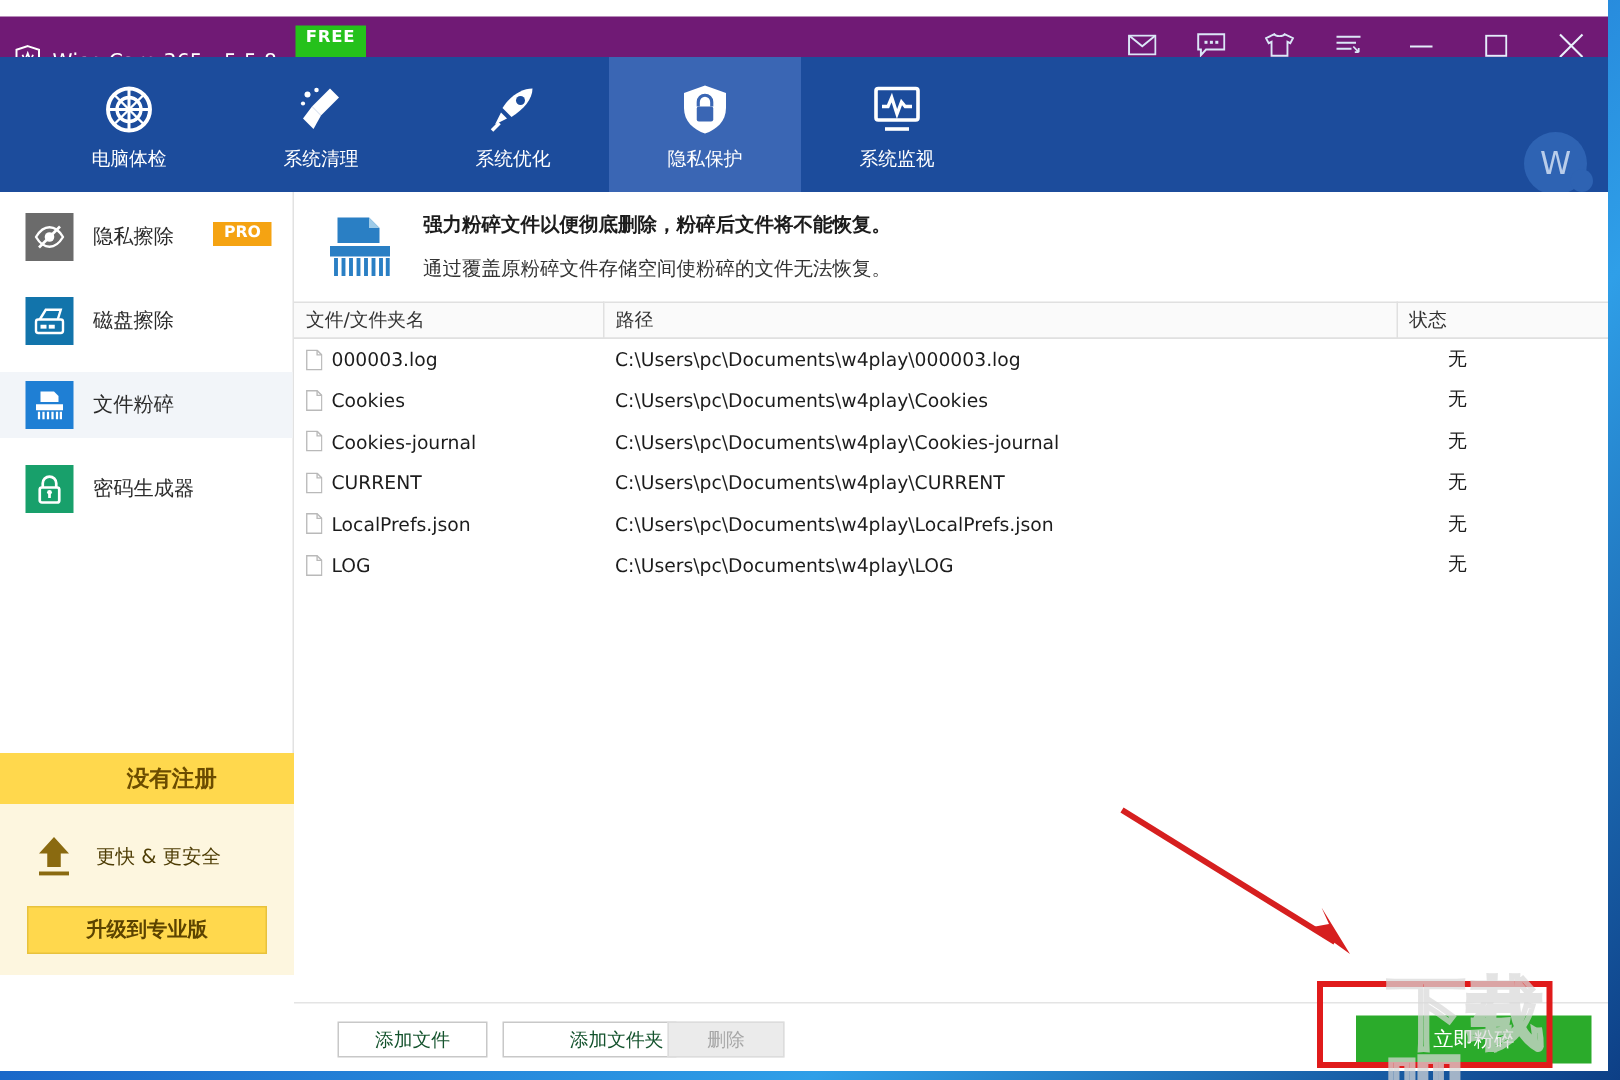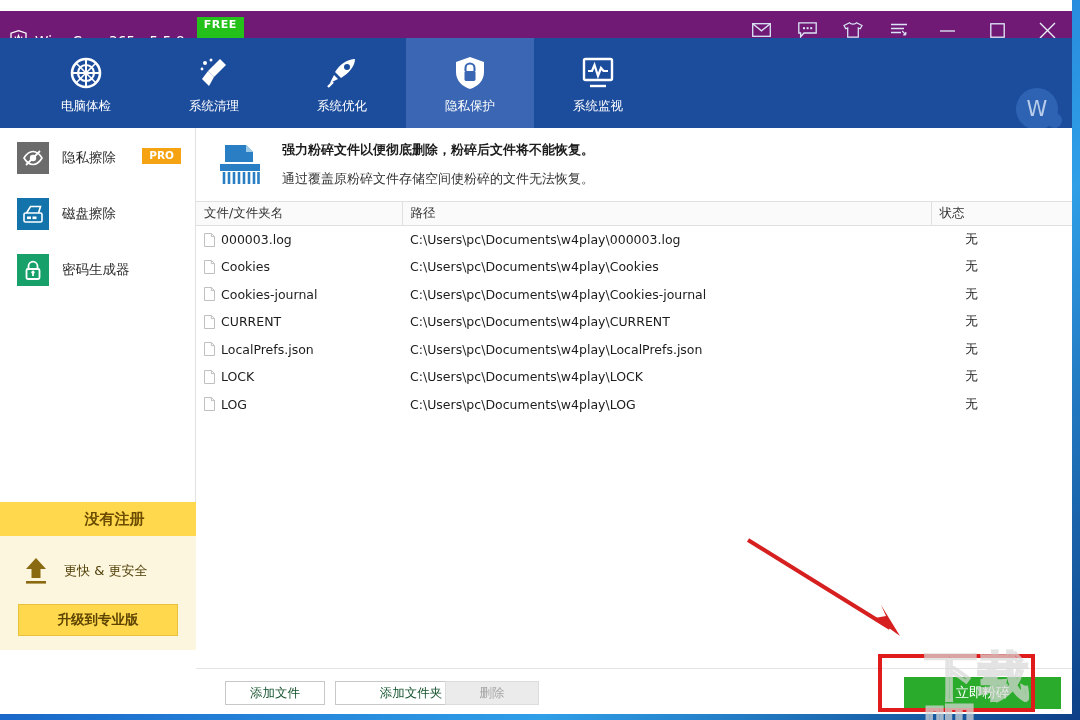--- a/index.html
+++ b/index.html
@@ -150,21 +150,21 @@
     background:#fff; border-top:1px solid #e4e4e4;
   }
   .fbtn {
     position:absolute; top: 12px; height: 24px;
     border:1px solid #c8c8c8; background:#fff; color:#14532d;
     font-size:12.5px; display:flex; align-items:center; justify-content:center;
     font-family:"DejaVu Sans","Liberation Sans",sans-serif;
   }
   .fbtn.b1 { left: 29px; width: 100px; }
   .fbtn.b2 { left: 139px; width: 116px; padding-left: 36px; }
-  .fbtn.b3 { left: 249px; width: 94px; background:#ebebeb; border-color:#dcdcdc; color:#a6a6a6; }
+  .fbtn.b3 { left: 249px; width: 78px; background:#ebebeb; border-color:#dcdcdc; color:#a6a6a6; }
   .shred-btn {
     position:absolute; left: 708px; top: 8px; width: 157px; height: 32px;
     background:#2bab2b; color:#fff; font-size:13.5px;
     display:flex; align-items:center; justify-content:center;
   }
   .highlight-box {
     position:absolute; left: 878px; top: 654px;
     width: 157px; height: 58px;
     border: 4px solid #e01b1b; background: transparent; z-index: 40;
     pointer-events: none;
@@ -328,20 +328,30 @@
         <svg width="22" height="20" viewBox="0 0 22 20">
           <rect x="2" y="9" width="18" height="9" rx="1.5" fill="none" stroke="#fff" stroke-width="1.6"></rect>
           <path d="M4.5 9 L8.5 2.5 h10 L16.5 9" fill="none" stroke="#fff" stroke-width="1.6"></path>
           <rect x="5" y="12.5" width="4" height="2.6" fill="#fff"></rect>
           <rect x="10.5" y="12.5" width="4" height="2.6" fill="#fff"></rect>
         </svg>
       </div>
       <span class="side-label">磁盘擦除</span>
     </div>
 
+    <div class="side-item active">
+      <div class="side-ico ico-blue">
+        <svg width="22" height="21" viewBox="0 0 22 21">
+          <path d="M5 1 h9 l3 3 v4 H5 Z" fill="#fff"></path>
+          <rect x="2" y="9.5" width="18" height="4" fill="#fff"></rect>
+          <path d="M4 14.5 v5 M7 14.5 v5 M10 14.5 v5 M13 14.5 v5 M16 14.5 v5 M18.6 14.5 v5" stroke="#fff" stroke-width="1.5"></path>
+        </svg>
+      </div>
+      <span class="side-label">文件粉碎</span>
+    </div>
 
     <div class="side-item">
       <div class="side-ico ico-green">
         <svg width="20" height="21" viewBox="0 0 20 21">
           <path d="M5.5 9 V6.2 a4.5 4.5 0 0 1 9 0 V9" fill="none" stroke="#fff" stroke-width="1.8"></path>
           <rect x="3.5" y="9" width="13" height="10" rx="1.4" fill="none" stroke="#fff" stroke-width="1.8"></rect>
           <path d="M10 12.4 v3.6" stroke="#fff" stroke-width="1.8"></path>
           <circle cx="10" cy="12.2" r="1.6" fill="#fff"></circle>
         </svg>
       </div>
@@ -459,33 +469,20 @@
             <td>C:\Users\pc\Documents\w4play\LocalPrefs.json</td>
             <td class="cell-status">无</td>
           </tr>
           <tr>
             <td class="cell-name">
               <span class="name-wrap">
                 <svg class="file-ico" viewBox="0 0 11 14">
                   <path d="M0.5 0.5 H7.4 L10.5 3.6 V13.5 H0.5 Z" fill="#fff" stroke="#b9b9b9" stroke-width="0.9"></path>
                   <path d="M7.4 0.5 V3.6 H10.5" fill="none" stroke="#b9b9b9" stroke-width="0.9"></path>
                 </svg>
-                <span>LOCK</span>
-              </span>
-            </td>
-            <td>C:\Users\pc\Documents\w4play\LOCK</td>
-            <td class="cell-status">无</td>
-          </tr>
-          <tr>
-            <td class="cell-name">
-              <span class="name-wrap">
-                <svg class="file-ico" viewBox="0 0 11 14">
-                  <path d="M0.5 0.5 H7.4 L10.5 3.6 V13.5 H0.5 Z" fill="#fff" stroke="#b9b9b9" stroke-width="0.9"></path>
-                  <path d="M7.4 0.5 V3.6 H10.5" fill="none" stroke="#b9b9b9" stroke-width="0.9"></path>
-                </svg>
                 <span>LOG</span>
               </span>
             </td>
             <td>C:\Users\pc\Documents\w4play\LOG</td>
             <td class="cell-status">无</td>
           </tr>
         </tbody>
     </table>
   </div>
 

